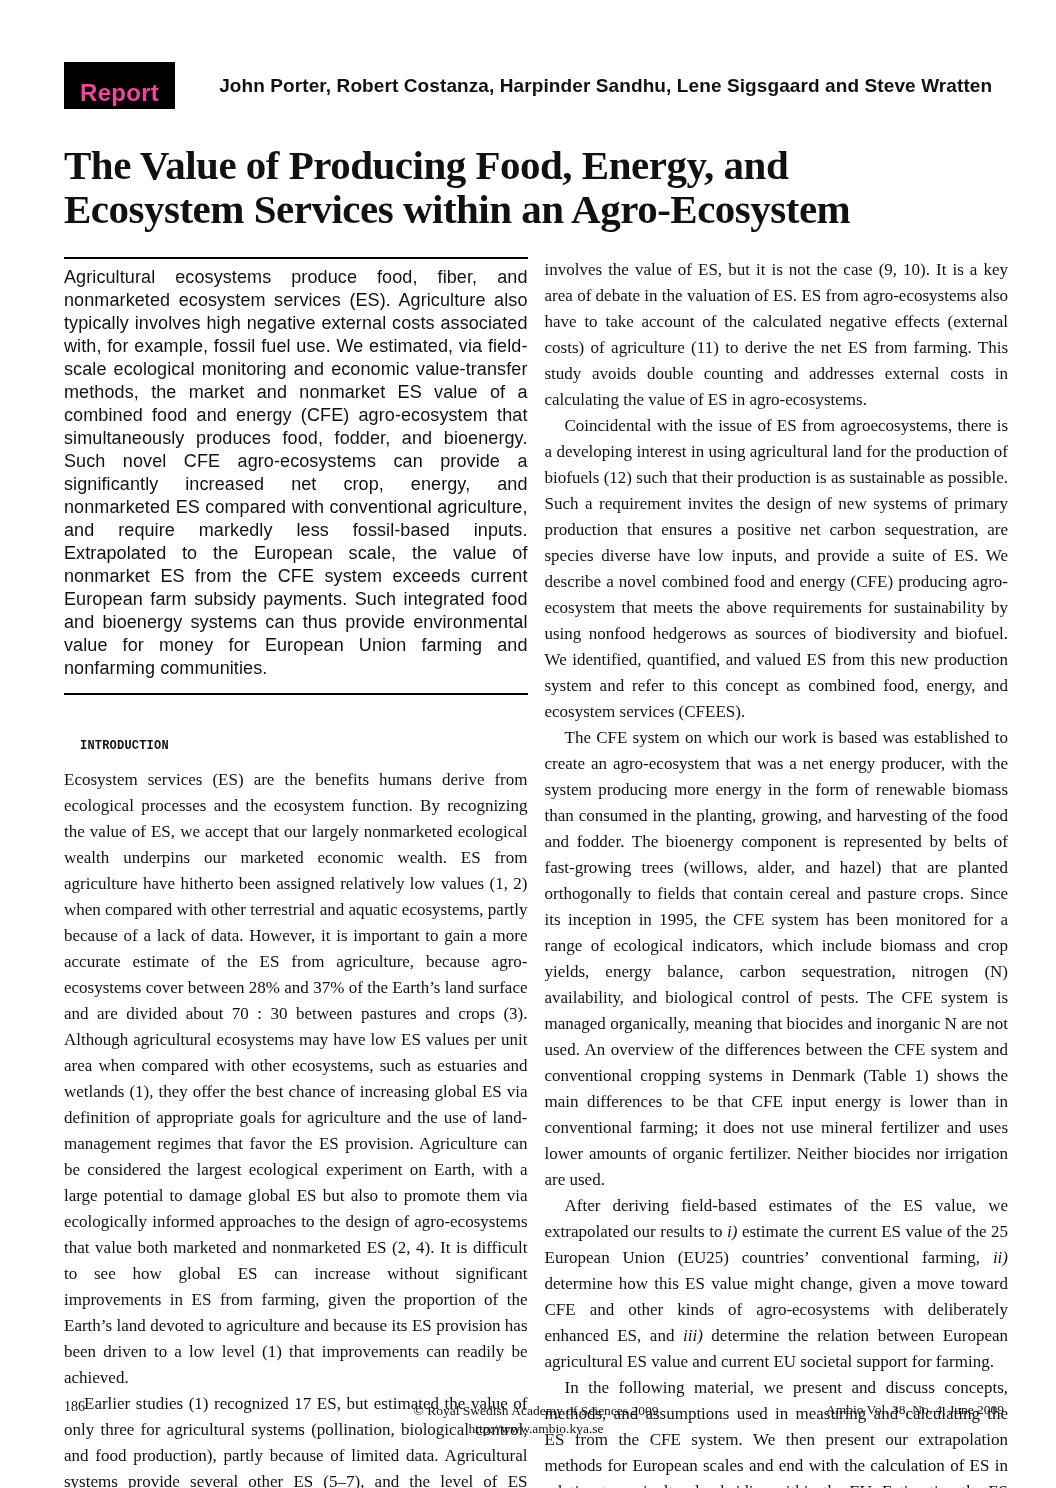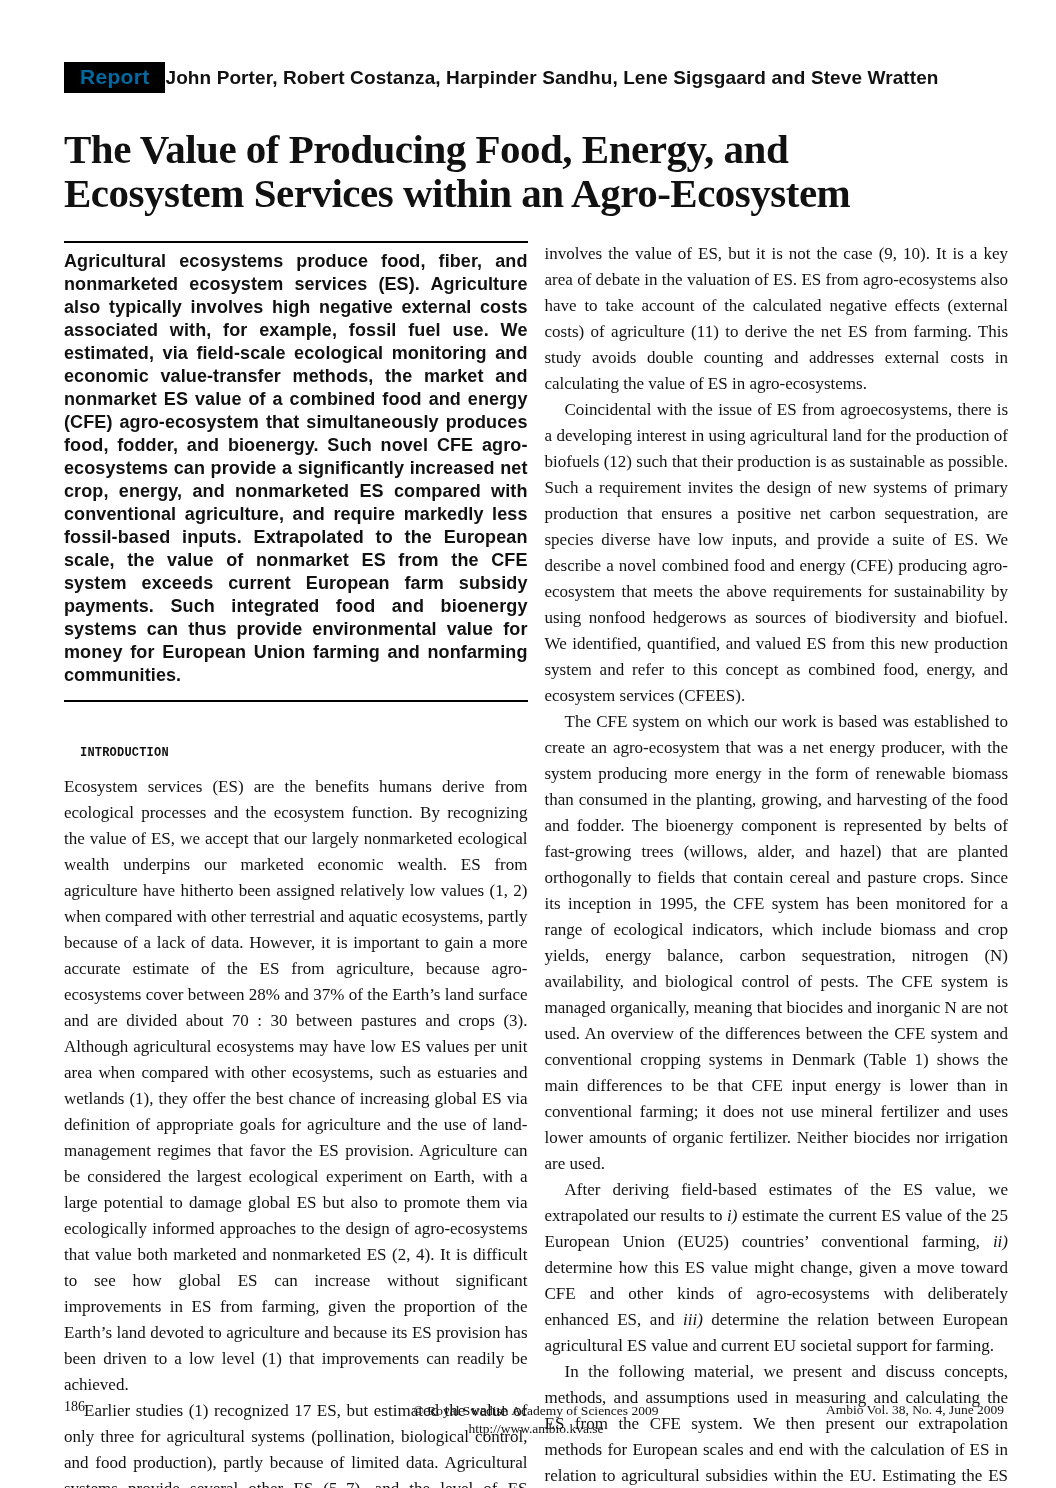--- a/index.html
+++ b/index.html
@@ -20,29 +20,30 @@
     font-family: "Liberation Serif", serif;
   }
   
   .report-header {
     display: flex;
     align-items: center;
   }
   .badge {
     display: inline-block;
     background: #000000;
-    color: #0369a1;
+    color: #ec4899;
     font-family: "Liberation Sans", sans-serif;
     font-weight: bold;
-    font-size: 21px;
+    font-size: 24px;
     line-height: 21px;
-    padding: 4px 16px 6px 16px;
+    padding: 20px 16px 6px 16px;
     letter-spacing: 0.3px;
   }
   .authors {
+    margin-left: 44px;
     font-family: "Liberation Sans", sans-serif;
     font-weight: bold;
     font-size: 19px;
     letter-spacing: 0.1px;
   }
   
   .title {
     margin: 34px 0 0 0;
     font-family: Liberation Serif, serif;
     font-weight: bold;
@@ -60,21 +61,21 @@
   .col {
     flex: 1 1 0;
     min-width: 0;
   }
   
   .abstract {
     border-top: 2px solid #000000;
     border-bottom: 2px solid #000000;
     padding: 7px 0 13px 0;
     font-family: "Liberation Sans", sans-serif;
-    font-weight: bold;
+    font-weight: normal;
     font-size: 18px;
     line-height: 23px;
     text-align: justify;
     letter-spacing: 0.1px;
   }
   
   .section-heading {
     margin: 44px 0 14px 16px;
     font-family: Liberation Mono, monospace;
     font-weight: bold;

